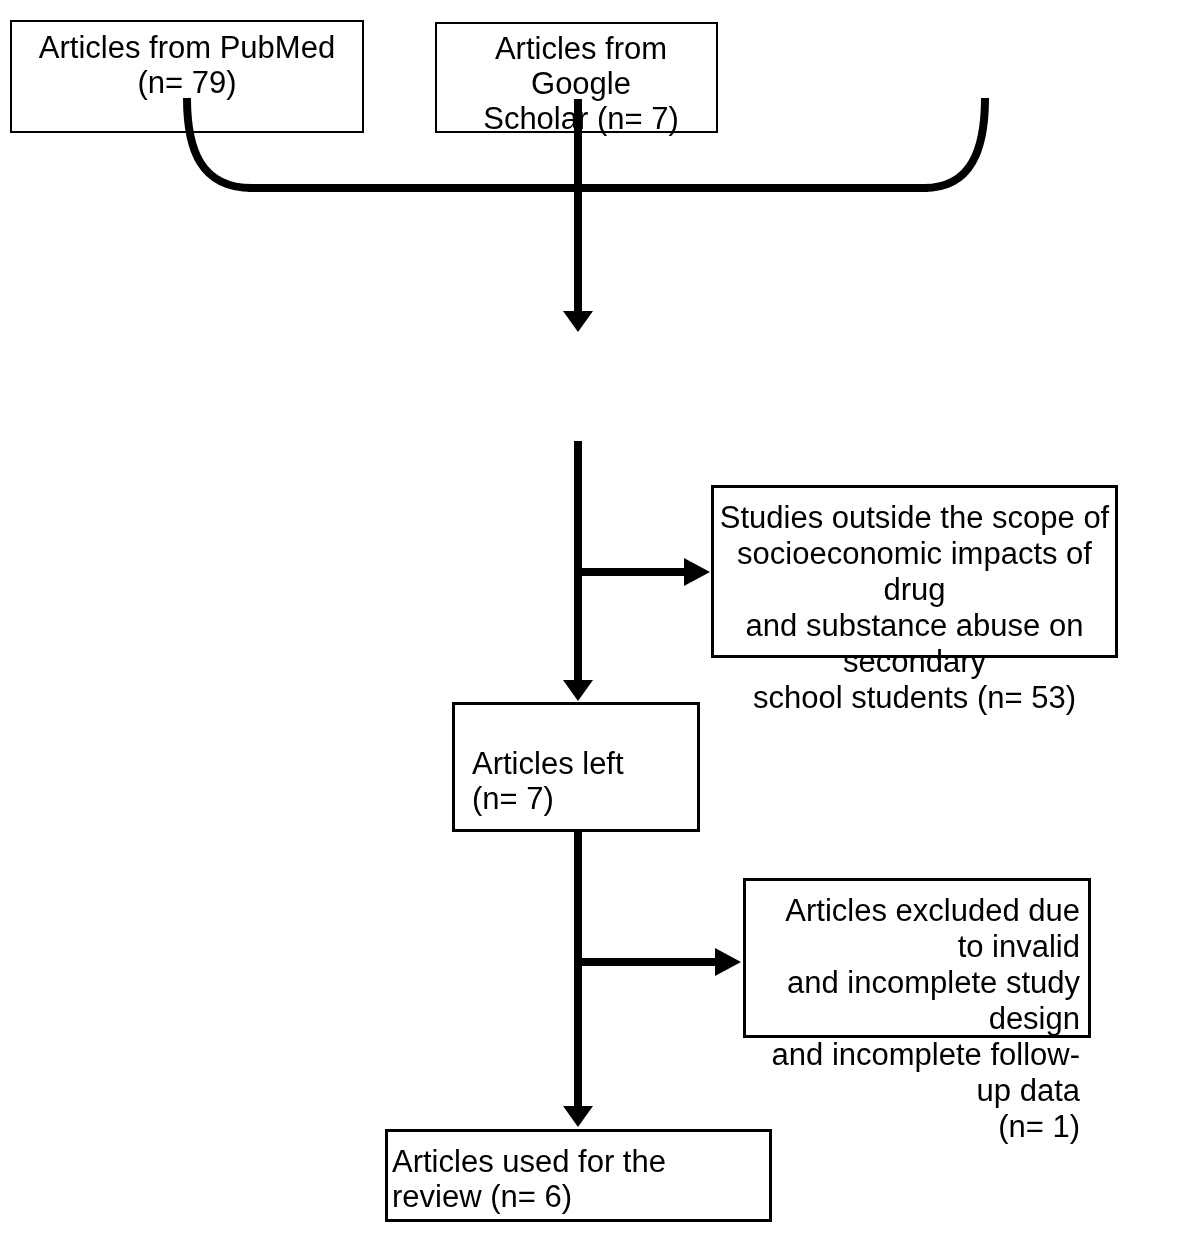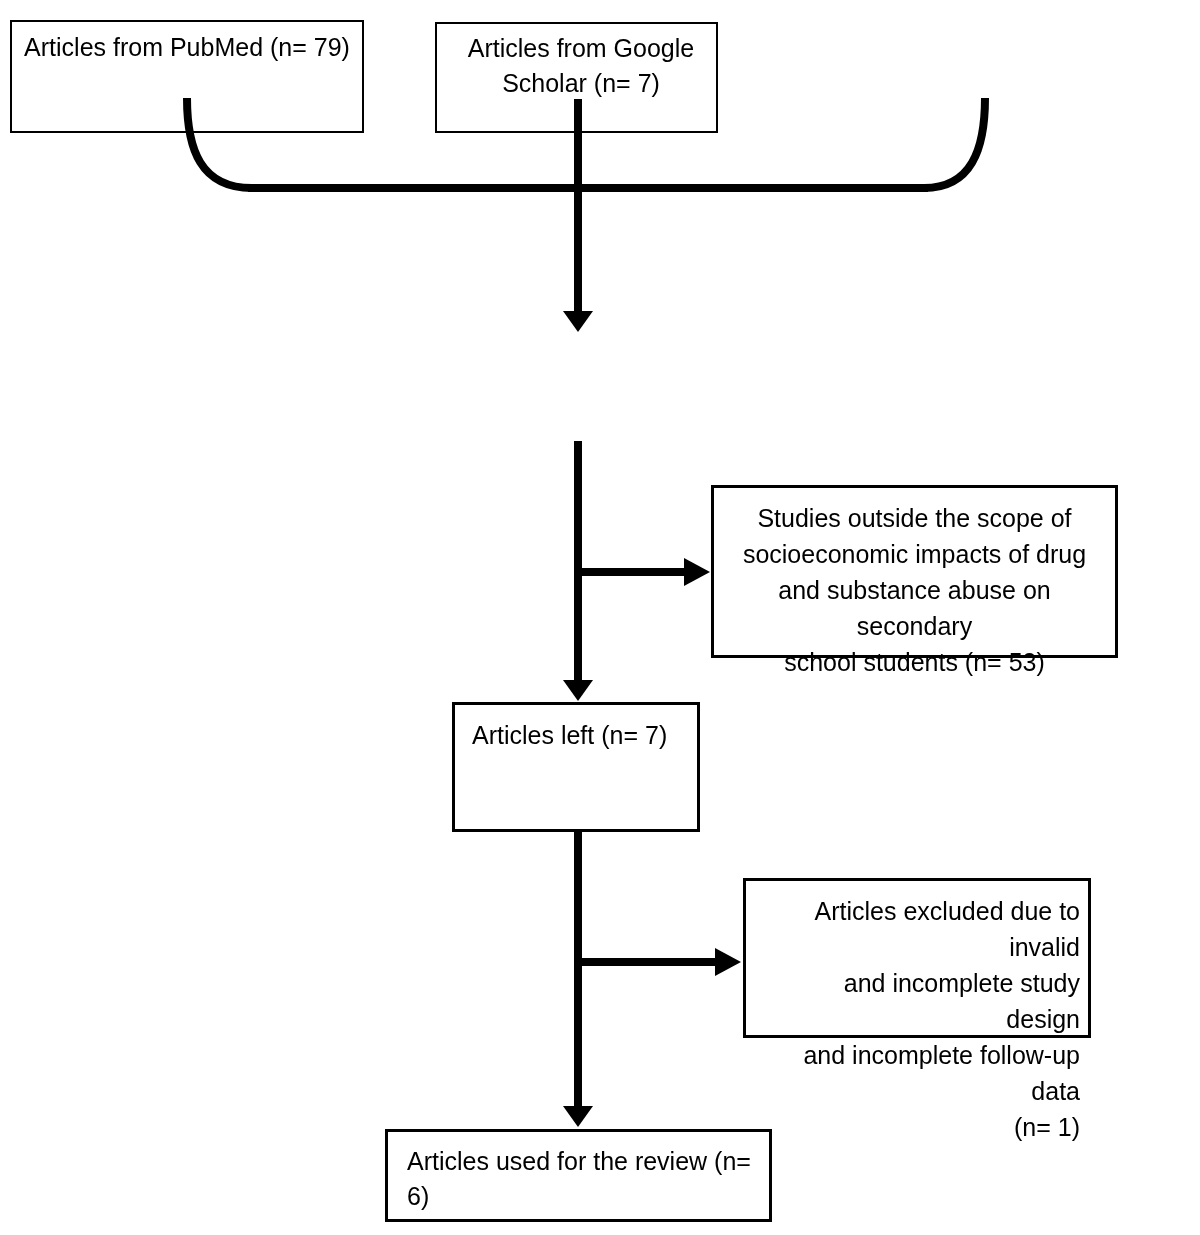--- a/index.html
+++ b/index.html
@@ -18,48 +18,48 @@
   }
   .box {
     position: absolute;
     background: #ffffff;
     box-sizing: border-box;
     border: 3px solid #000000;
     z-index: 1;
   }
   .box.thin { border-width: 2px; }
   .txt {
-    font-size: 25px;
+    font-size: 31px;
     line-height: 35px;
     white-space: pre-line;
     color: #000000;
   }
   .center { text-align: center; }
   
   #box-pubmed   { left: 10px;  top: 20px;   width: 354px; height: 113px; }
   #box-pubmed .txt   { padding: 8px 6px 0 6px; }
   #box-scholar  { left: 435px; top: 22px;   width: 283px; height: 111px; }
   #box-scholar .txt  { padding: 7px 6px 0 6px; margin-left: 9px; }
   #box-gsearch  { left: 772px; top: 19px;   width: 423px; height: 115px; }
   #box-gsearch .txt  { padding: 9px 6px 0 6px; }
   
   #box-screening { left: 358px; top: 332px; width: 465px; height: 109px; }
   #box-screening .txt { padding: 6px 4px 0 4px; }
   
   #box-outside  { left: 711px; top: 485px;  width: 407px; height: 173px; }
   #box-outside .txt { padding: 12px 4px 0 4px; line-height: 36px; }
   
   #box-left     { left: 452px; top: 702px;  width: 248px; height: 130px; }
-  #box-left .txt { padding: 13px 22px 0 17px; }
+  #box-left .txt { padding: 13px 22px 0 17px; margin-top: 28px; }
   
   #box-excluded { left: 743px; top: 878px;  width: 348px; height: 160px; }
   #box-excluded .txt { padding: 12px 8px 0 20px; line-height: 36px; text-align: right; }
   
   #box-used     { left: 385px; top: 1129px; width: 387px; height: 93px; }
-  #box-used .txt { padding: 12px 8px 0 19px; }
+  #box-used .txt { padding: 12px 8px 0 4px; }
 
   .connectors {
     position: absolute;
     left: 0;
     top: 0;
     z-index: 2;
     pointer-events: none;
   }
   .connectors .stroke {
     stroke: #000000;

